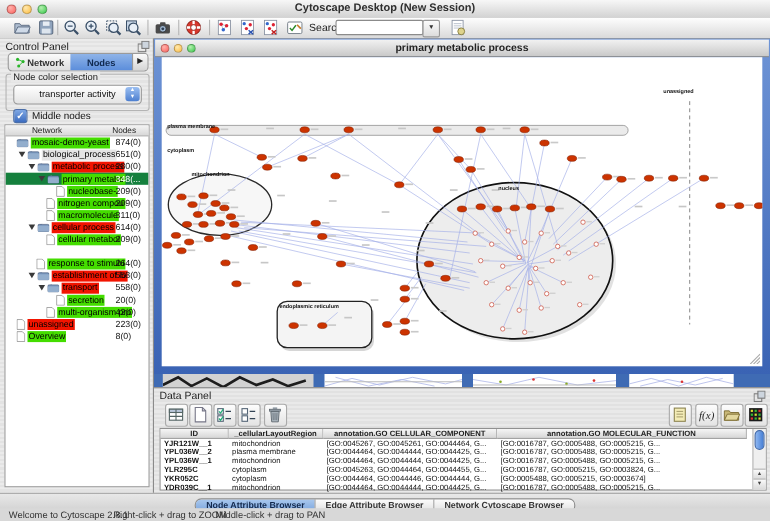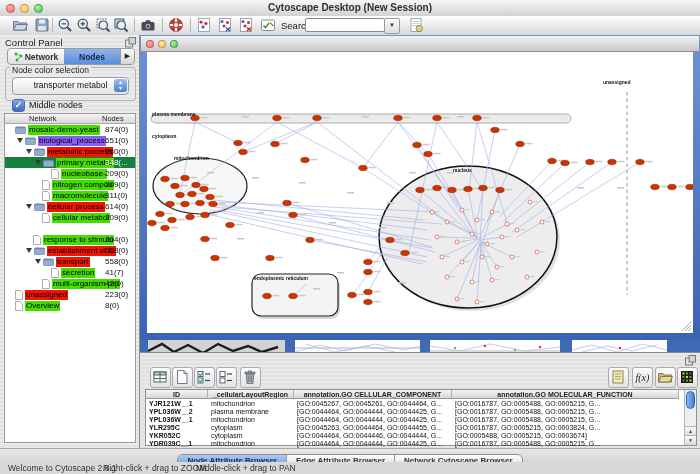--- a/index.html
+++ b/index.html
@@ -234,21 +234,21 @@
       <span>Network</span>
     </div>
     <div class="cp-tab sel">
       <span>Nodes</span>
     </div>
     <div id="cp-tab-arrow">▶</div>
   </div>
   <div id="color-group" class="abs"></div>
   <div id="color-group-label" class="abs">Node color selection</div>
   <div id="color-combo" class="abs">
-    <span>transporter metabol</span>
+    <span>transporter activity</span>
     <div id="combo-stepper" class="abs">▲<br>▼</div>
   </div>
   <div id="select-row" class="abs">
     <div id="select-checkbox">✓</div>
     <span id="select-label">Middle nodes</span>
   </div>
   <div id="tree-box" class="abs">
     <div id="tree-header" class="abs">
       <span class="c1">Network</span>
       <span class="c2">Nodes</span>
@@ -266,21 +266,21 @@
           <span class="tree-count">874(0)</span>
         </div>
         <div class="tree-row" style="top: 11px;">
           <span class="tw" style="width:12px;flex:none"></span>
           <span class="expander"></span>
           <svg class="ticon-mini" width="11" height="9" viewBox="0 0 11 9">
             <path d="M0.5 2.5 h3 l1 -1.2 h0 l0 0 Z" fill="#7d9bc0"></path>
             <rect x="0.5" y="2" width="10" height="6.5" rx="1" fill="#7d9bc0" stroke="#46597a" stroke-width="0.6"></rect>
             <rect x="0.5" y="3.4" width="10" height="5.1" fill="#93aecd"></rect>
           </svg>
-          <span class="tree-label" style="background:#8b5cf6">biological_process</span>
+          <span class="tree-label" style="background:#e5e5e5">biological_process</span>
           <span class="tree-count">651(0)</span>
         </div>
         <div class="tree-row" style="top: 22px;">
           <span class="tw" style="width:21px;flex:none"></span>
           <span class="expander"></span>
           <svg class="ticon-mini" width="11" height="9" viewBox="0 0 11 9">
             <path d="M0.5 2.5 h3 l1 -1.2 h0 l0 0 Z" fill="#7d9bc0"></path>
             <rect x="0.5" y="2" width="10" height="6.5" rx="1" fill="#7d9bc0" stroke="#46597a" stroke-width="0.6"></rect>
             <rect x="0.5" y="3.4" width="10" height="5.1" fill="#93aecd"></rect>
           </svg>
@@ -376,21 +376,21 @@
           <span class="tree-label" style="background:#f21400">transport</span>
           <span class="tree-count">558(0)</span>
         </div>
         <div class="tree-row" style="top: 143px;">
           <span class="tw" style="width:39px;flex:none"></span>
           <span class="exp-space"></span>
           <svg class="ticon-mini" width="8" height="10" viewBox="0 0 8 10">
             <path d="M0.5 0.5 h4.8 l2.2 2.2 V9.5 H0.5 Z" fill="#fff" stroke="#8a8a8a" stroke-width="0.7"></path>
           </svg>
           <span class="tree-label" style="background:#44dd00">secretion</span>
-          <span class="tree-count">41(7)</span>
+          <span class="tree-count">20(0)</span>
         </div>
         <div class="tree-row" style="top: 154px;">
           <span class="tw" style="width:30px;flex:none"></span>
           <span class="exp-space"></span>
           <svg class="ticon-mini" width="8" height="10" viewBox="0 0 8 10">
             <path d="M0.5 0.5 h4.8 l2.2 2.2 V9.5 H0.5 Z" fill="#fff" stroke="#8a8a8a" stroke-width="0.7"></path>
           </svg>
           <span class="tree-label" style="background:#44dd00">multi-organism pro</span>
           <span class="tree-count">42(0)</span>
         </div>
@@ -417,20 +417,21 @@
 </div>
 
 <div id="mdi" class="abs">
   <div id="net-window" class="abs">
     <div id="win-titlebar" class="abs">
       <div id="win-lights" class="abs">
         <div class="light l-red"></div>
         <div class="light l-yel"></div>
         <div class="light l-grn"></div>
       </div>
+      <div id="win-title" class="abs">primary metabolic process</div>
     </div>
     <div id="net-canvas" class="abs">
       <svg id="net-svg" width="546" height="281" viewBox="0 0 546 281">
           <rect x="4" y="62" width="420" height="9" rx="4.5" fill="#ebebeb" stroke="#9a9a9a" stroke-width="0.8"></rect>
           <ellipse cx="53" cy="134" rx="47" ry="28" fill="#f7f7f7" stroke="#2a2a2a" stroke-width="1.2"></ellipse>
           <ellipse cx="324" cy="188" rx="89" ry="71" fill="#9a9a9a" opacity="0.3"></ellipse>
           <ellipse cx="321" cy="185" rx="89" ry="71" fill="#ededed" stroke="#111" stroke-width="1.5"></ellipse>
           <rect x="107" y="225" width="86" height="42" rx="9" fill="#8a8a8a" opacity="0.35"></rect>
           <rect x="105" y="222" width="86" height="42" rx="9" fill="#f4f4f4" stroke="#222" stroke-width="1.2"></rect>
           <line x1="480" y1="40" x2="480" y2="243" stroke="#888" stroke-width="0.9" stroke-dasharray="3.5,3"></line>
@@ -737,20 +738,21 @@
           <g stroke="#aab4e8" stroke-width="0.7" fill="none">
             <polyline points="0,8 20,3 45,10 70,2 95,8"></polyline>
             <polyline points="10,10 35,4 60,9 85,3"></polyline>
           </g>
           <circle cx="48" cy="6" r="1.2" fill="#d33"></circle>
         </svg></div>
   </div>
 </div>
 
 <div id="data-panel" class="abs">
+  <div class="panel-head">Data Panel</div>
   <svg class="float-btn" style="right:4px;top:2px" viewBox="0 0 11 11">
       <rect x="0.5" y="3" width="7" height="7" fill="none" stroke="#7a7a7a"></rect>
       <rect x="4" y="0.5" width="6.5" height="6.5" fill="#cdd5de" stroke="#7a7a7a"></rect>
     </svg>
   <div class="dp-btn" style="left:10px">
       <svg width="16" height="16" viewBox="0 0 16 16">
         <rect x="2" y="3" width="12" height="10" fill="#fff" stroke="#566"></rect>
         <rect x="2" y="3" width="12" height="3" fill="#b9c7da" stroke="#566"></rect>
         <line x1="8" y1="3" x2="8" y2="13" stroke="#566"></line>
         <line x1="2" y1="9.5" x2="14" y2="9.5" stroke="#566"></line>

